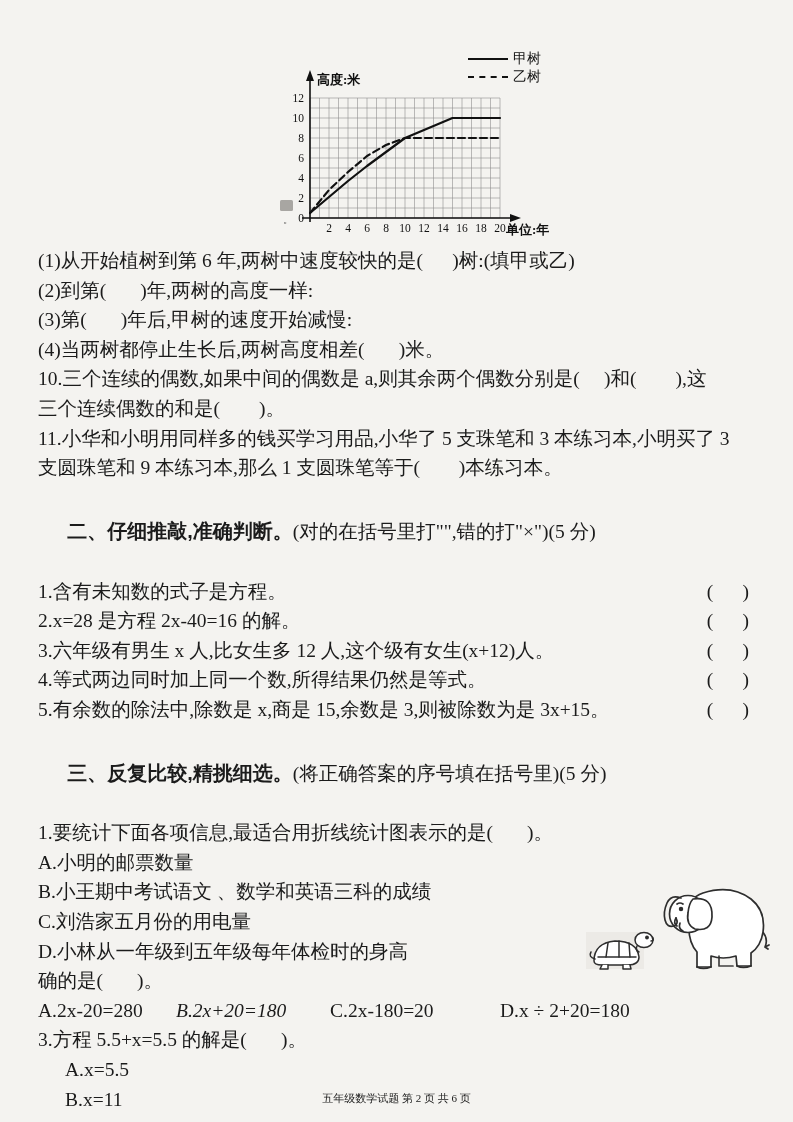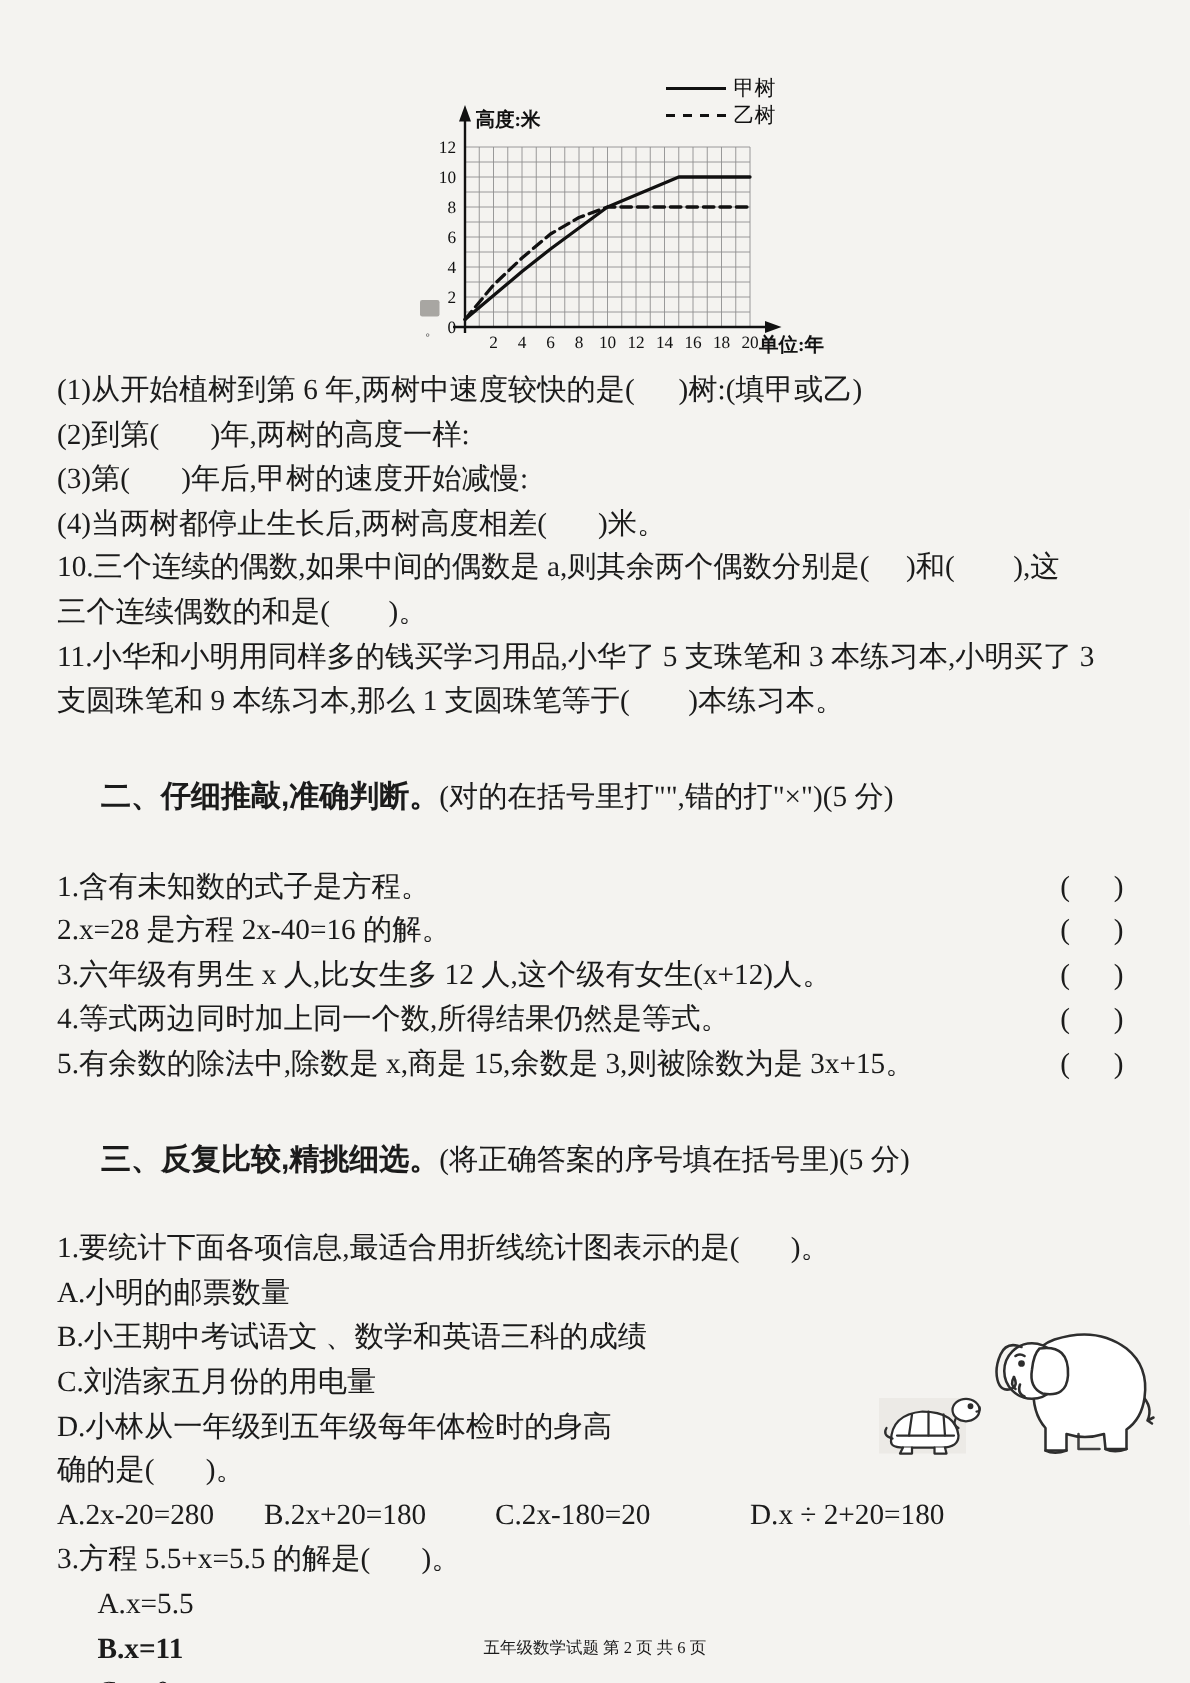--- a/index.html
+++ b/index.html
@@ -1,41 +1,41 @@
 <!DOCTYPE html>
 <html><head>
 <meta charset="utf-8">
 <style>
   html,body{margin:0;padding:0;}
   body{font-family:"Liberation Serif","DejaVu Serif",serif;color:#1b1b1b;}
   .page{position:relative;width:793px;height:1122px;background:#f4f3f0;overflow:hidden;}
 
   
   .chart-block{position:absolute;left:278px;top:48px;width:275px;height:200px;}
-  .legend{position:absolute;left:166px;top:2px;font-size:14px;}
+  .legend{position:absolute;left:190px;top:2px;font-size:14px;}
   .lrow{display:flex;align-items:center;height:18px;}
   .lsample{display:inline-block;width:40px;height:0;border-top:2.2px solid #111;margin-right:5px;}
   .lsample.dashed{border-top-style:dashed;}
   .ltext{font-size:14px;color:#111;}
 
   
   .content{position:absolute;left:38px;top:246px;width:717px;}
   .ln{font-size:19.5px;line-height:29.6px;white-space:pre-wrap;}
   .sec{margin-top:5px;}
   .sec b{font-family:"Liberation Sans","DejaVu Sans",sans-serif;font-weight:700;font-size:20px;}
   .judge{display:flex;}
   .judge .br{margin-left:auto;padding-right:6px;white-space:pre;}
   .opts{display:flex;}
   .opts span{display:inline-block;white-space:pre;}
   .q2o span:nth-child(1){width:138px;}
-  .q2o span:nth-child(2){width:154px;}
+  .q2o span:nth-child(2){width:154px;font-style:italic;}
   .q2o span:nth-child(3){width:170px;}
   .q3o,.q4o{padding-left:27px;flex-direction:column;}
   .q3o span:nth-child(1),.q4o span:nth-child(1){width:220px;}
-  .q3o span:nth-child(2),.q4o span:nth-child(2){width:186px;font-weight:bold;}
+  .q3o span:nth-child(2),.q4o span:nth-child(2){width:186px;}
   .q3o span:nth-child(3),.q4o span:nth-child(3){width:194px;}
 
   .illustration{position:absolute;left:585px;top:874px;width:195px;height:96px;}
 
   .footer{position:absolute;left:0;bottom:16px;width:100%;text-align:center;font-size:11px;color:#1b1b1b;}
 </style>
 </head>
 <body>
 
 <div class="page">

